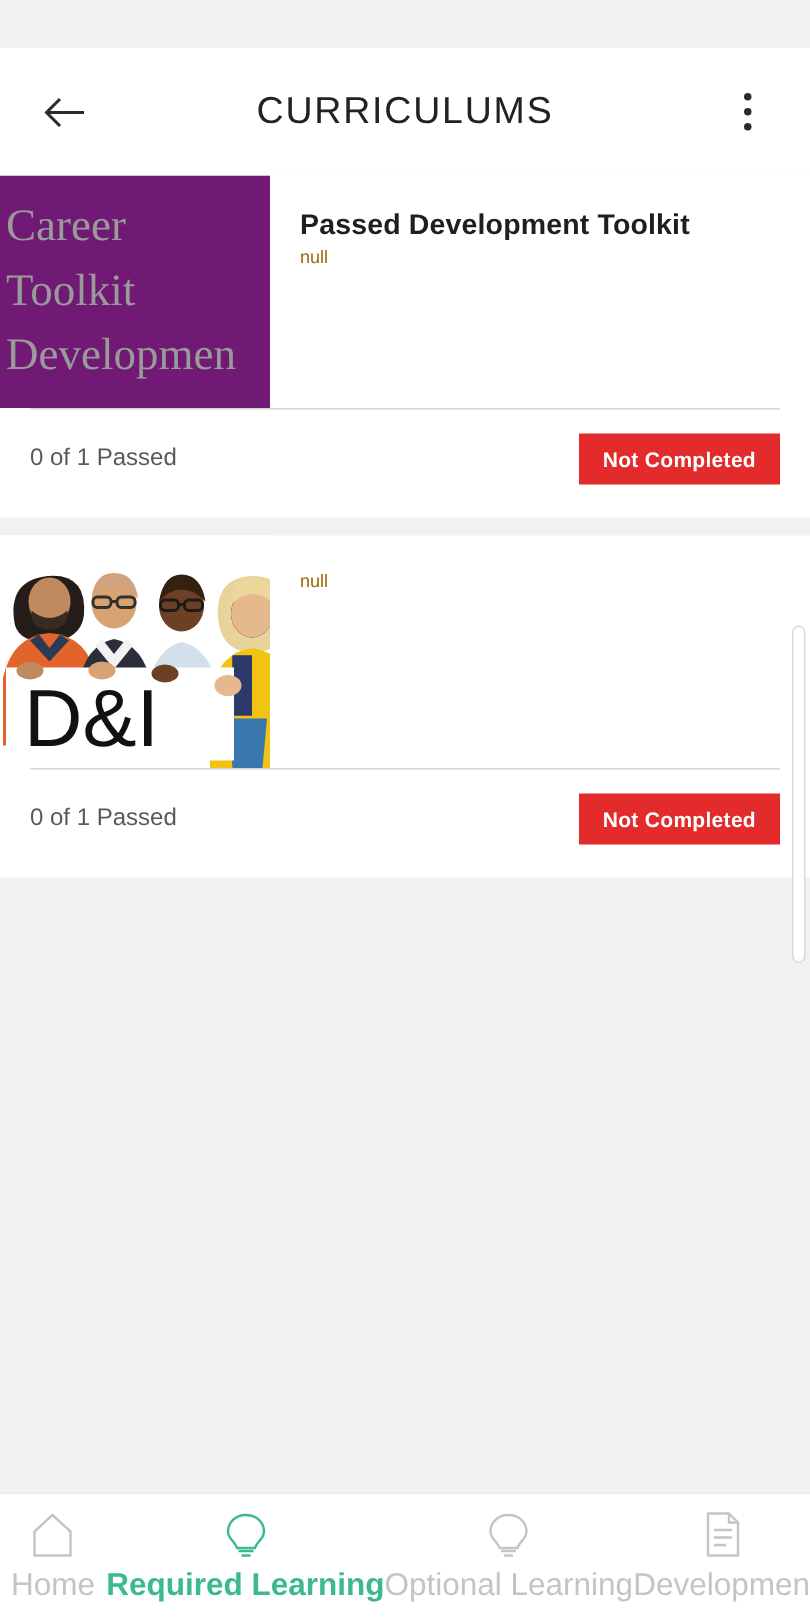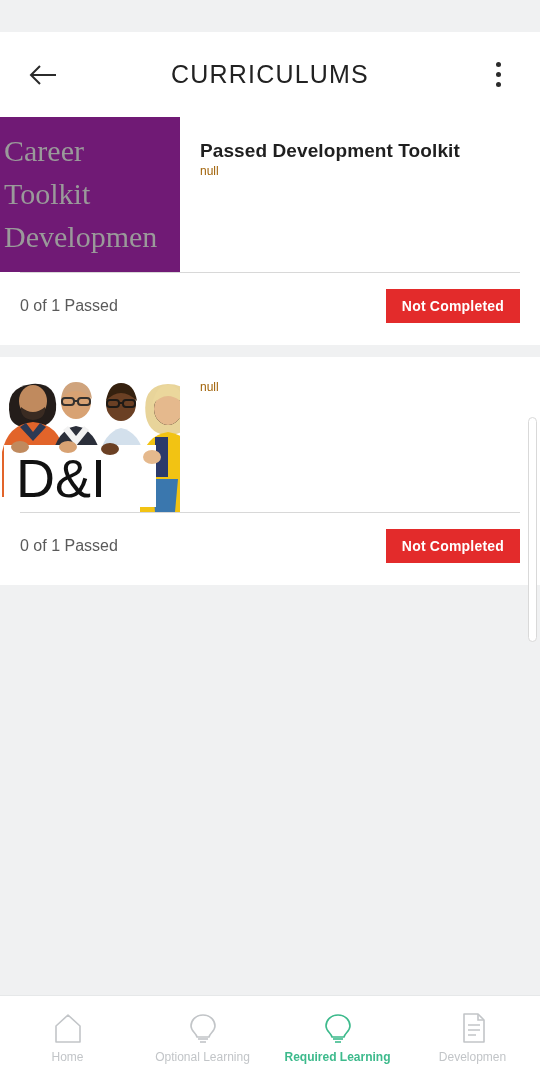--- a/index.html
+++ b/index.html
@@ -165,21 +165,21 @@
     flex:1;
     display:flex;
     flex-direction:column;
     align-items:center;
     justify-content:center;
     gap:6px;
     cursor:pointer;
     height:100%;
   }
   .nav-label {
-    font-size:12px;
+    font-size:21px;
     color:#C2C5C8;
     white-space:nowrap;
   }
   .nav-item.active .nav-label {
     color:#3DBA8C;
     font-weight:bold;
   }
 </style>
 </head>
 <body>
@@ -283,38 +283,38 @@
 
 <div class="bottom-nav">
 
   <div class="nav-item">
     <svg width="34" height="32" viewBox="0 0 34 32">
       <path d="M5 30 L5 14 L17 3 L29 14 L29 30 Z" fill="none" stroke="#C2C5C8" stroke-width="1.6" stroke-linejoin="round"></path>
     </svg>
     <div class="nav-label">Home</div>
   </div>
 
+  <div class="nav-item active">
+    <svg width="34" height="32" viewBox="0 0 34 32">
+      <path d="M17 3 C9 3 5 9 5 14 C5 19 10 21 11 25 L23 25 C24 21 29 19 29 14 C29 9 25 3 17 3 Z" fill="none" stroke="#3DBA8C" stroke-width="1.6"></path>
+      <path d="M12 27 H22" stroke="#3DBA8C" stroke-width="1.6"></path>
+      <path d="M14 30 H20" stroke="#3DBA8C" stroke-width="1.6"></path>
+    </svg>
+    <div class="nav-label">Required Learning</div>
+  </div>
+
   <div class="nav-item">
     <svg width="34" height="32" viewBox="0 0 34 32">
       <path d="M17 3 C9 3 5 9 5 14 C5 19 10 21 11 25 L23 25 C24 21 29 19 29 14 C29 9 25 3 17 3 Z" fill="none" stroke="#C2C5C8" stroke-width="1.6"></path>
       <path d="M12 27 H22" stroke="#C2C5C8" stroke-width="1.6"></path>
       <path d="M14 30 H20" stroke="#C2C5C8" stroke-width="1.6"></path>
     </svg>
     <div class="nav-label">Optional Learning</div>
   </div>
 
-  <div class="nav-item active">
-    <svg width="34" height="32" viewBox="0 0 34 32">
-      <path d="M17 3 C9 3 5 9 5 14 C5 19 10 21 11 25 L23 25 C24 21 29 19 29 14 C29 9 25 3 17 3 Z" fill="none" stroke="#3DBA8C" stroke-width="1.6"></path>
-      <path d="M12 27 H22" stroke="#3DBA8C" stroke-width="1.6"></path>
-      <path d="M14 30 H20" stroke="#3DBA8C" stroke-width="1.6"></path>
-    </svg>
-    <div class="nav-label">Required Learning</div>
-  </div>
-
   <div class="nav-item">
     <svg width="34" height="32" viewBox="0 0 34 32">
       <path d="M8 2 L22 2 L28 8 L28 30 L8 30 Z" fill="none" stroke="#C2C5C8" stroke-width="1.6" stroke-linejoin="round"></path>
       <path d="M22 2 L22 8 L28 8" fill="none" stroke="#C2C5C8" stroke-width="1.6"></path>
       <path d="M12 13 H24 M12 18 H24 M12 23 H20" stroke="#C2C5C8" stroke-width="1.6"></path>
     </svg>
     <div class="nav-label">Developmen</div>
   </div>
 
 </div>

